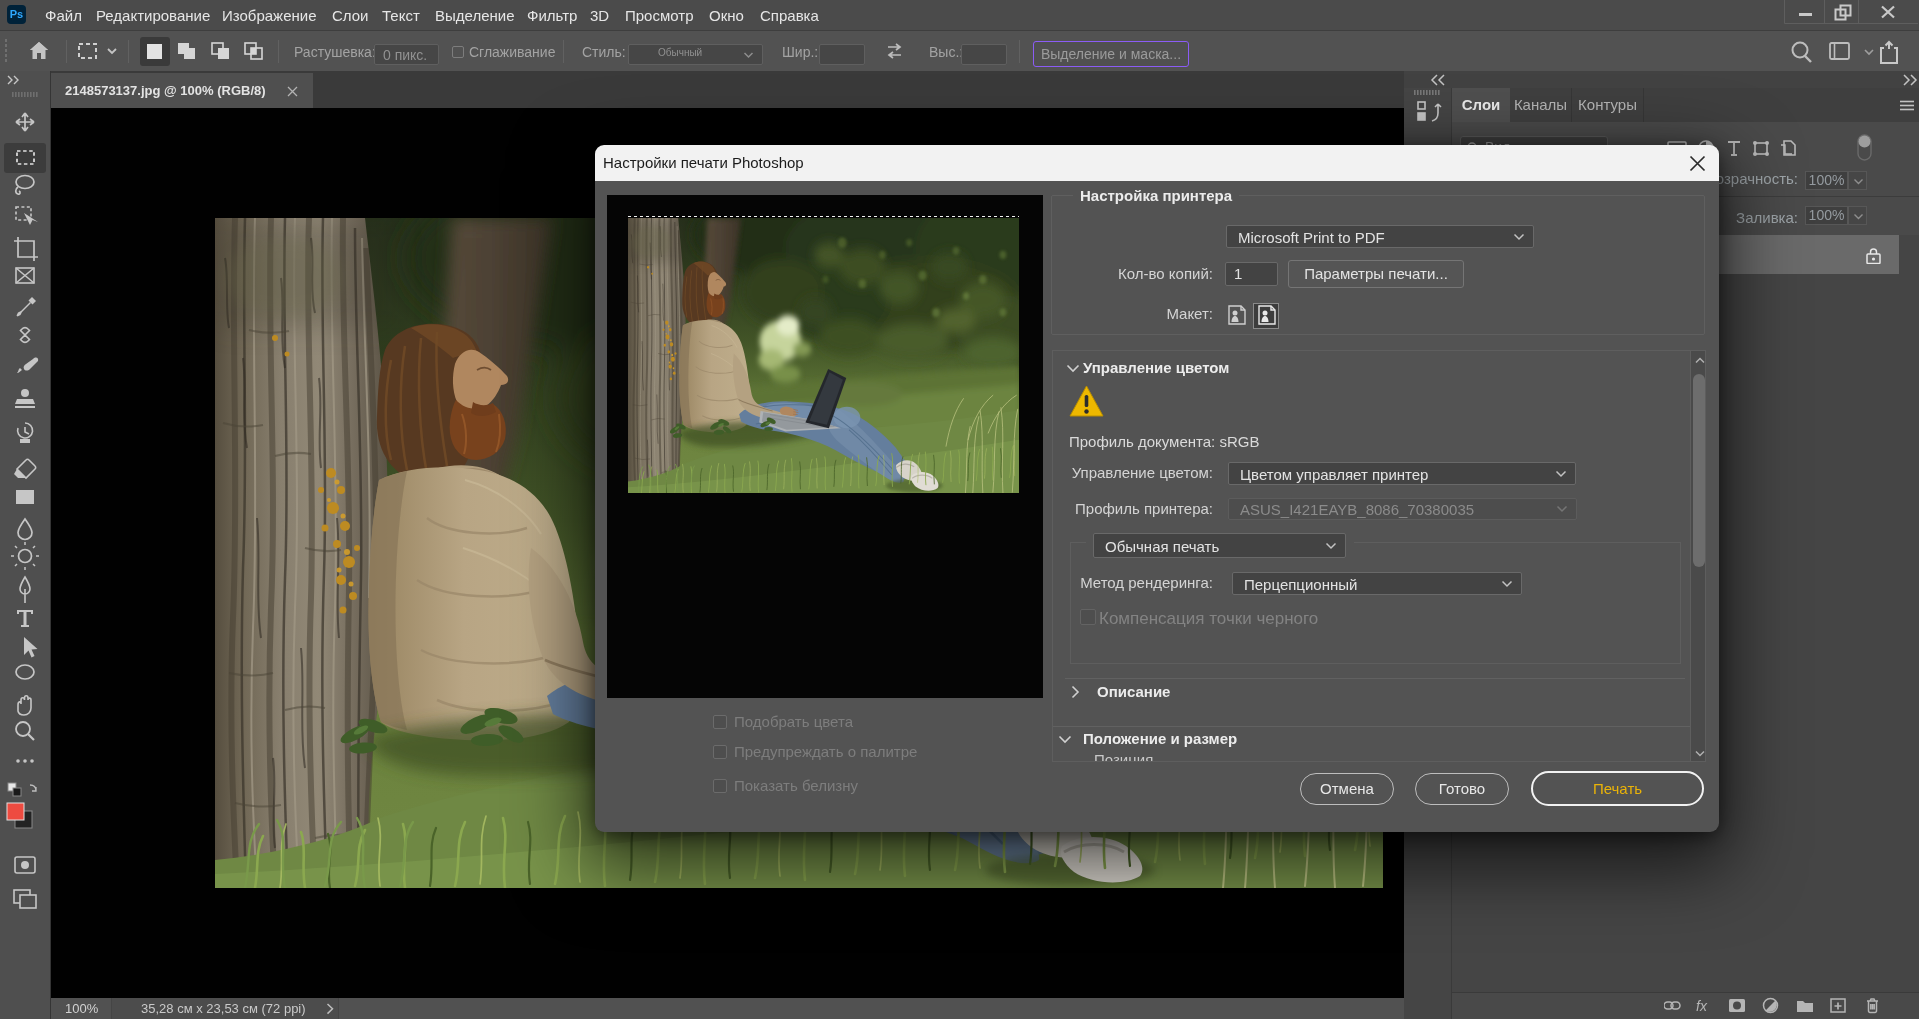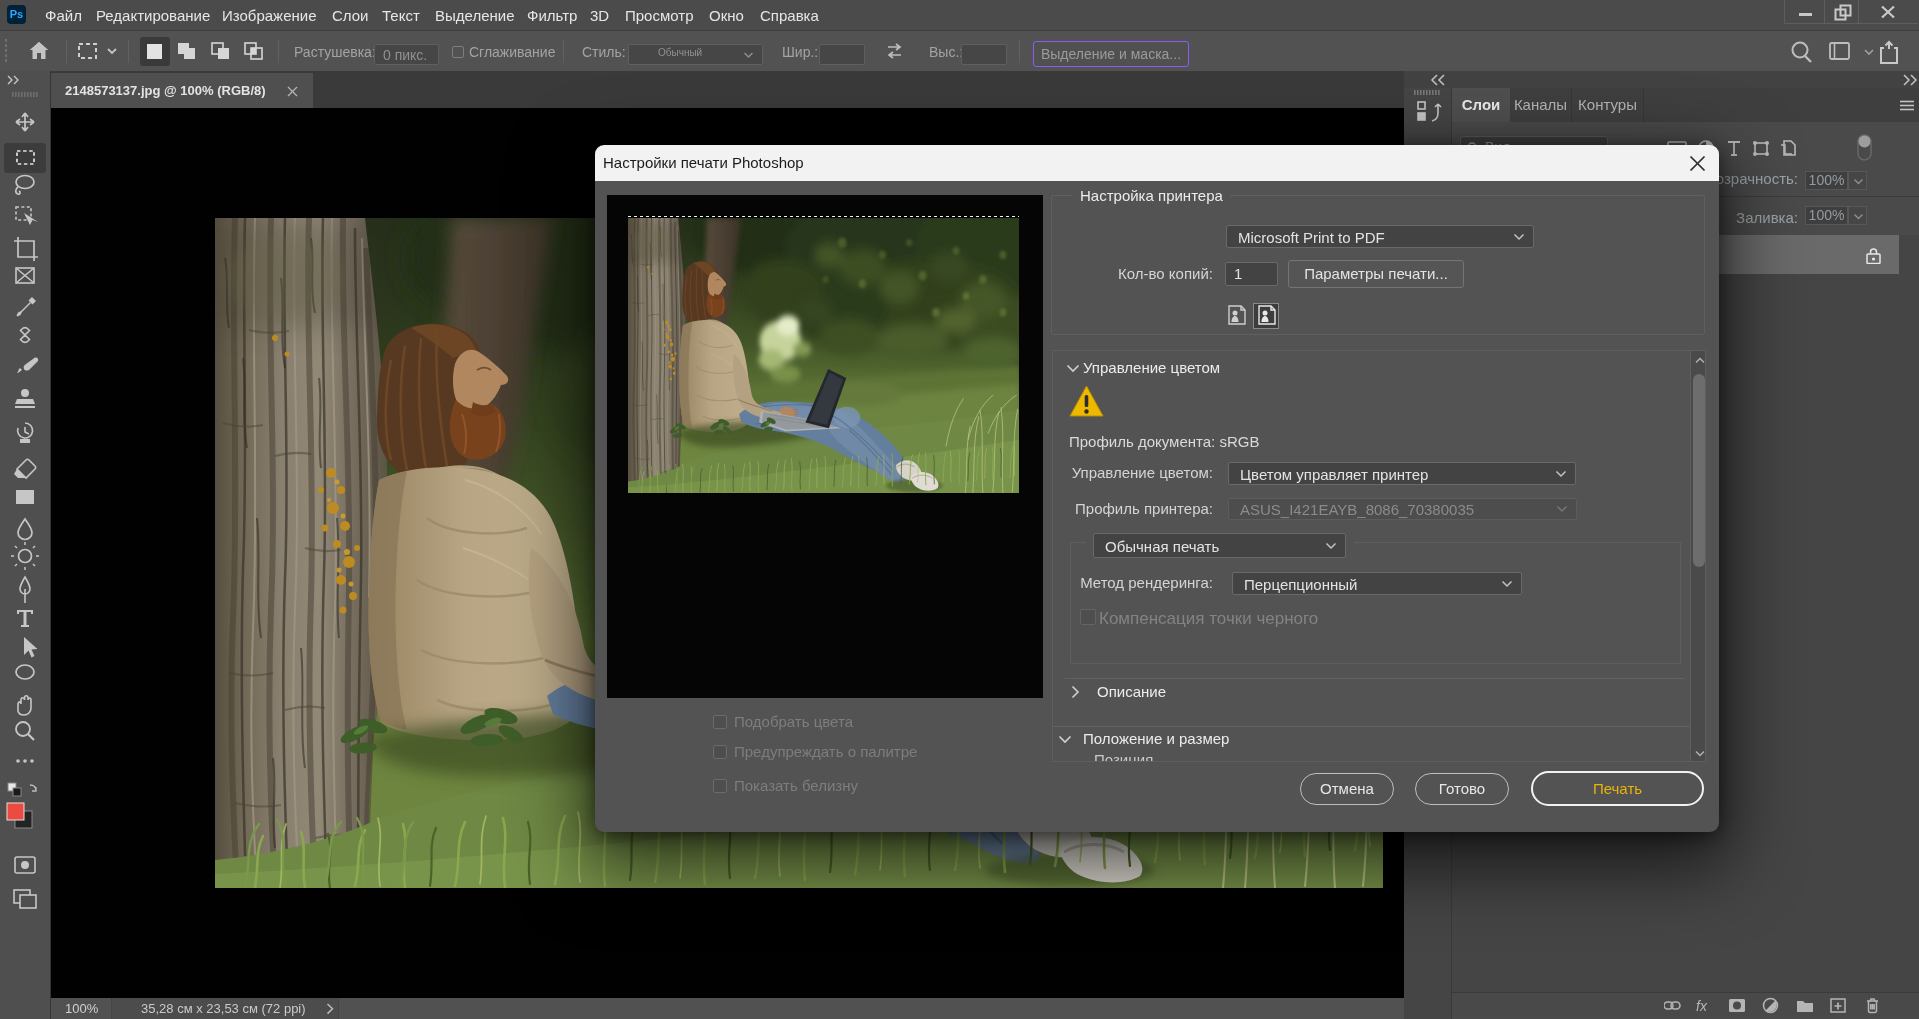--- a/index.html
+++ b/index.html
@@ -1,21 +1,21 @@
 <!DOCTYPE html>
 <html><head>
 <meta charset="utf-8">
 <style>
   * { margin:0; padding:0; box-sizing:border-box; }
   html,body { width:1919px; height:1019px; overflow:hidden; background:#000;
     font-family:"Liberation Sans", sans-serif; }
   .ab { position:absolute; }
   .txt { color:#e6e6e6; font-size:15px; white-space:nowrap; }
   .lbl { color:#d4d4d4; font-size:15px; white-space:nowrap; }
-  .hdr { color:#ececec; font-size:15px; font-weight:normal; white-space:nowrap; }
+  .hdr { color:#ececec; font-size:15px; font-weight:bold; white-space:nowrap; }
   .dd { background:#434343; border:1px solid #696969; border-radius:2px; }
   .dd .val { position:absolute; left:11px; top:50%; transform:translateY(-50%);
     color:#e3e3e3; font-size:15px; white-space:nowrap; }
   .chev { position:absolute; right:8px; top:50%; transform:translateY(-50%); }
 </style>
 </head>
 <body>
 
 <div class="ab" style="left:0;top:0;width:1919px;height:30px;background:#4b4b4b;">
   <div class="ab" style="left:7px;top:5px;width:19px;height:19px;background:#002239;border-radius:4px;">
@@ -435,20 +435,21 @@
     </div>
     <div class="ab dd" style="left:631px;top:44px;width:308px;height:23px;">
       <span class="val">Microsoft Print to PDF</span>
       <svg class="chev" width="12" height="8">
           <path d="M1.5 1.5 L6 6 L10.5 1.5" stroke="#c3c3c3" stroke-width="1.5" fill="none"></path>
         </svg>
     </div>
     <div class="ab lbl" style="left:0;top:84px;width:618px;text-align:right;">Кол-во копий:</div>
     <div class="ab" style="left:630px;top:81px;width:53px;height:24px;background:#434343;border:1px solid #696969;border-radius:2px;color:#e3e3e3;font-size:15px;line-height:22px;padding-left:8px;">1</div>
     <div class="ab" style="left:693px;top:79px;width:176px;height:28px;background:#555555;border:1px solid #757575;border-radius:3px;color:#e3e3e3;font-size:15px;text-align:center;line-height:26px;">Параметры печати...</div>
+    <div class="ab lbl" style="left:0;top:124px;width:618px;text-align:right;">Макет:</div>
     <svg class="ab" style="left:632px;top:122px;" width="52" height="26">
       <g stroke="#cfcfcf" stroke-width="1.4" fill="none">
         <path d="M2 3 h12 l4 4 v14 h-16 z"></path>
         <path d="M14 3 v4 h4"></path>
         <circle cx="8" cy="10" r="2.5" fill="#cfcfcf" stroke="none"></circle>
         <path d="M4.5 19 c0 -4 2 -6 3.5 -6 c1.5 0 3.5 2 3.5 6 z" fill="#cfcfcf" stroke="none"></path>
       </g>
       <rect x="26.5" y="0.5" width="25" height="25" fill="#3c3c3c" stroke="#8a8a8a"></rect>
       <g stroke="#e8e8e8" stroke-width="1.4" fill="none">
         <path d="M32 3 h12 l4 4 v14 h-16 z"></path>

